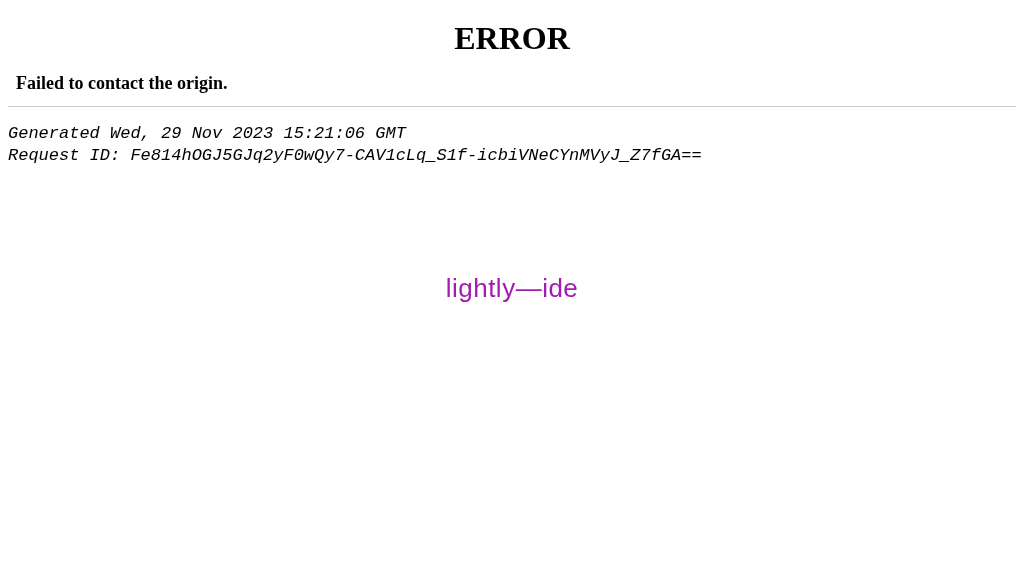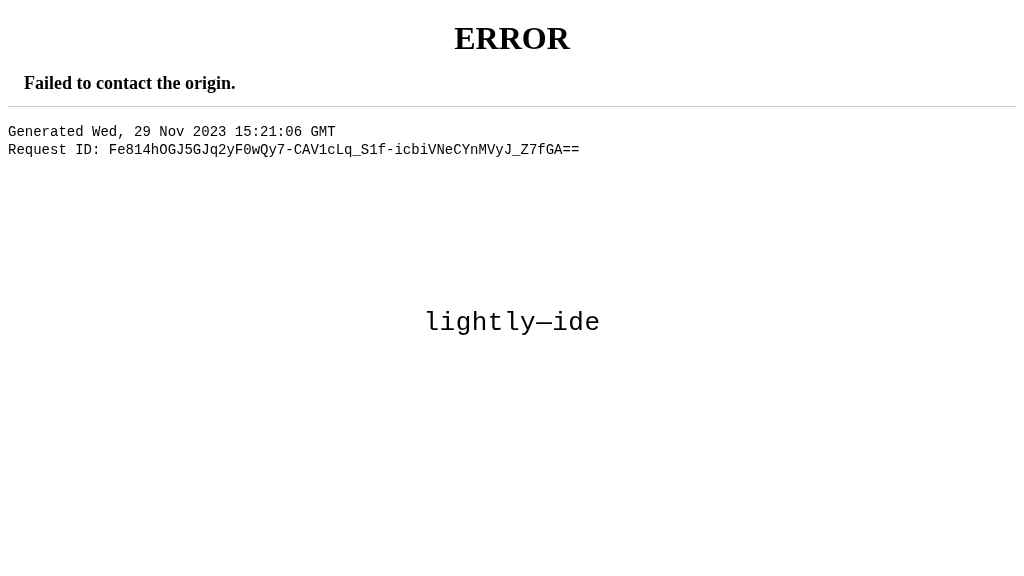--- a/index.html
+++ b/index.html
@@ -15,44 +15,44 @@
     }
     h1 {
       font-size: 32px;
       font-weight: bold;
       margin: 12px 0 8px 0;
       text-align: center;
     }
     h2 {
       font-size: 18px;
       font-weight: bold;
-      margin: 16px 0 12px 16px;
+      margin: 16px 0 12px 8px;
     }
     hr {
       border: none;
       border-top: 1px solid #cccccc;
       margin: 12px 0 16px 0;
     }
     .meta {
       font-family: "Courier New", Courier, monospace;
-      font-size: 14px;
+      font-size: 17px;
       line-height: 1.3;
       white-space: pre;
       margin-top: 8px;
+      font-style: italic;
     }
     .brand {
       position: absolute;
       left: 50%;
       top: 50%;
       transform: translate(-50%, -50%);
-      font-family: Liberation Mono, monospace;
+      font-family: Liberation Sans, sans-serif;
       font-size: 26px;
       letter-spacing: 0.5px;
-      color: #000000;
-      margin-top: 35px;
+      color: #a21caf;
     }
   </style>
 </head>
 <body>
 
 <h1>ERROR</h1>
 <h2>Failed to contact the origin.</h2>
 <hr>
 <div class="meta"><span>Generated Wed, 29 Nov 2023 15:21:06 GMT</span>
 <span>Request ID: Fe814hOGJ5GJq2yF0wQy7-CAV1cLq_S1f-icbiVNeCYnMVyJ_Z7fGA==</span></div>

